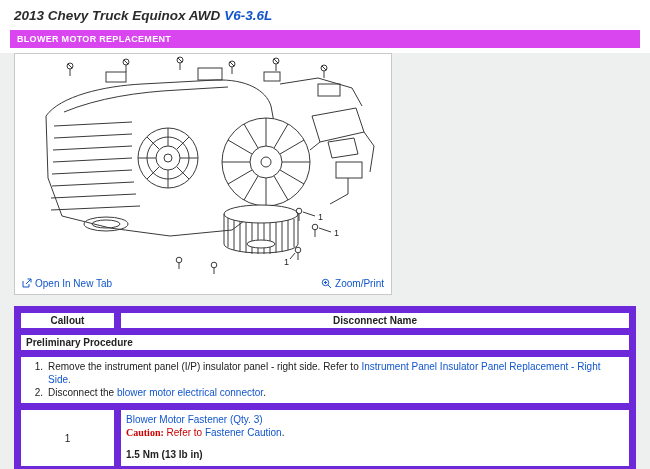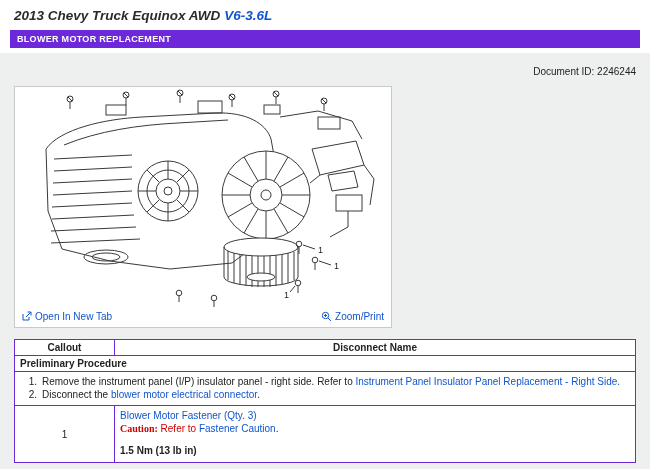--- a/index.html
+++ b/index.html
@@ -8,21 +8,21 @@
     width: 650px; height: 469px; overflow: hidden;
     background: #eef0f0;
     font-family: "Liberation Sans", sans-serif;
     color: #222;
   }
   
   .header { background: #ffffff; padding: 8px 0 5px; }
   .title { margin: 0 14px 7px; font-size: 13.5px; font-weight: bold; color: #2b2b2b; font-style: italic; }
   .title .engine { color: #1155cc; margin-left: 4px; }
   .banner {
-    margin: 0 10px; background: #6d28d9; color: #ffffff;
+    margin: 0 10px; background: #d946ef; color: #ffffff;
     font-size: 9px; font-weight: bold; letter-spacing: .3px;
     padding: 4px 7px;
   }
   
   .doc-id { text-align: right; font-size: 10px; color: #222; padding: 13px 14px 9px; }
   
   .figure-panel {
     margin: 0 14px; width: 378px;
     background: #ffffff; border: 1px solid #c9c9c9;
   }
@@ -34,21 +34,21 @@
   .link {
     color: #1155cc; font-size: 10px; text-decoration: none; cursor: pointer;
     display: inline-flex; align-items: flex-start; gap: 3px;
   }
   a.inline-link { color: #1155cc; text-decoration: none; cursor: pointer; }
   
   table.components {
     border-collapse: collapse; margin: 11px 14px 0; width: 622px;
     font-size: 10px; color: #222; background: #ffffff;
   }
-  table.components th, table.components td { border: 1px solid #6d28d9; }
+  table.components th, table.components td { border: 7px solid #6d28d9; }
   table.components th { font-weight: bold; text-align: center; padding: 2px; font-size: 10px; }
   .col-callout { width: 100px; }
   td.prelim { font-weight: bold; padding: 2px 4px 2px 5px; }
   td.steps-cell { padding: 3px 4px 4px 8px; }
   .step { display: flex; line-height: 13px; }
   .step-num { width: 14px; text-align: right; margin-right: 5px; flex: none; }
   td.callout-num { text-align: center; vertical-align: middle; }
   td.component-cell { padding: 3px 5px 5px; vertical-align: top; }
   .comp-line { line-height: 13px; }
   .caution-label { color: #cc0000; font-weight: bold; font-family: Liberation Serif, serif; }
@@ -60,21 +60,20 @@
 
 <div class="page">
 
   <div class="header">
     <div class="title">
       <span>2013 Chevy Truck Equinox AWD</span><span class="engine">V6-3.6L</span>
     </div>
     <div class="banner">BLOWER MOTOR REPLACEMENT</div>
   </div>
 
-  <div class="doc-id">Document ID: 2246244</div>
 
   <div class="figure-panel">
     <svg class="diagram" viewBox="0 0 370 222">
       <g stroke="#3a3a3a" fill="none" stroke-width="1">
 
         <g>
           <g transform="translate(52,12)">
               <circle r="3"></circle>
               <line x1="0" y1="3" x2="0" y2="10"></line>
               <line x1="-2" y1="-2" x2="2" y2="2"></line>

